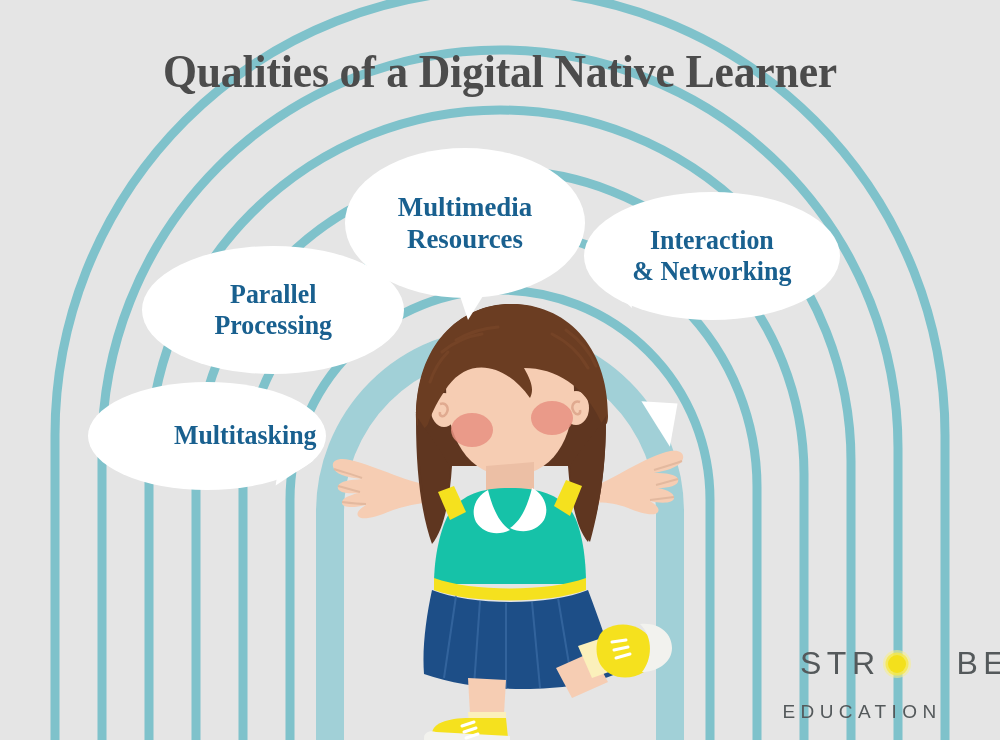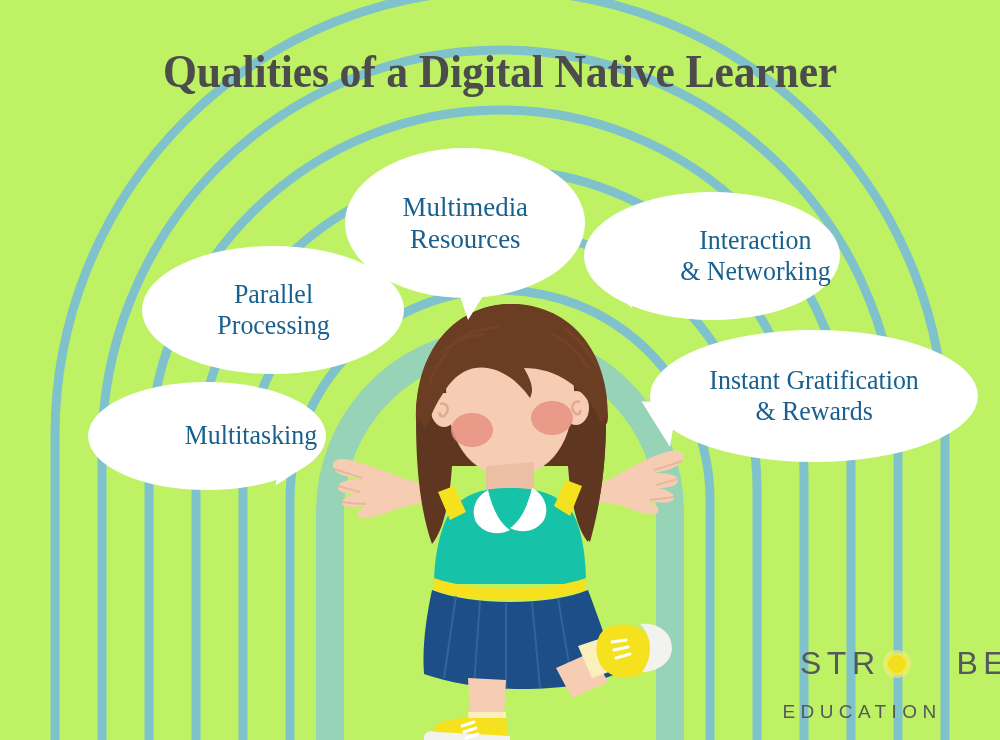--- a/index.html
+++ b/index.html
@@ -5,21 +5,21 @@
   html, body {
     margin: 0;
     padding: 0;
     background: #ffffff;
   }
   #poster {
     position: relative;
     width: 1000px;
     height: 740px;
     overflow: hidden;
-    background: #bef264;
+    background: #e5e5e5;
     font-family: "Liberation Serif", serif;
   }
 
   
   .bg-arcs {
     position: absolute;
     inset: 0;
     width: 1000px;
     height: 740px;
   }
@@ -53,21 +53,21 @@
   .bubble {
     position: absolute;
     background: #ffffff;
     border-radius: 50%;
     display: flex;
     align-items: center;
     justify-content: center;
     text-align: center;
     color: #19608f;
     font-family: "Liberation Serif", serif;
-    font-weight: normal;
+    font-weight: bold;
     line-height: 1.16;
     box-sizing: border-box;
   }
   .bubble .txt {
     transform: scaleX(0.96);
     padding: 0 6px;
   }
   .tail {
     position: absolute;
     width: 0;
@@ -106,21 +106,20 @@
   #tail-multimedia {
     left: 452px; top: 272px;
     border-top: 48px solid #ffffff;
     border-left: 16px solid transparent;
     border-right: 30px solid transparent;
   }
 
   #bubble-interaction {
     left: 584px; top: 192px; width: 256px; height: 128px;
     font-size: 27px;
-    justify-content: flex-end;
   }
   #tail-interaction {
     left: 596px; top: 270px;
     border-right: 34px solid #ffffff;
     border-bottom: 38px solid transparent;
     border-top: 2px solid transparent;
     transform: rotate(-6deg);
   }
 
   #bubble-instant {
@@ -325,26 +324,20 @@
 
   <div class="tail" id="tail-interaction"></div>
   <div class="bubble" id="bubble-interaction">
     <div class="txt">
       <span>Interaction</span><br>
       <span>&amp; Networking</span>
     </div>
   </div>
 
   <div class="tail" id="tail-instant"></div>
-  <div class="bubble" id="bubble-instant">
-    <div class="txt">
-      <span>Instant Gratification</span><br>
-      <span>&amp; Rewards</span>
-    </div>
-  </div>
 
   <div class="logo">
     <div class="logo-top">
       <span class="pre">STR</span><span class="logo-sun">
         <svg viewBox="0 0 30 30" width="30" height="30">
           <circle cx="15" cy="15" r="14" fill="#f7ef8a" opacity="0.55"></circle>
           <circle cx="15" cy="15" r="11.5" fill="#f6e84a" opacity="0.8"></circle>
           <circle cx="15" cy="15" r="9" fill="#f3e01c"></circle>
         </svg>
       </span><span class="post">BEL</span>

